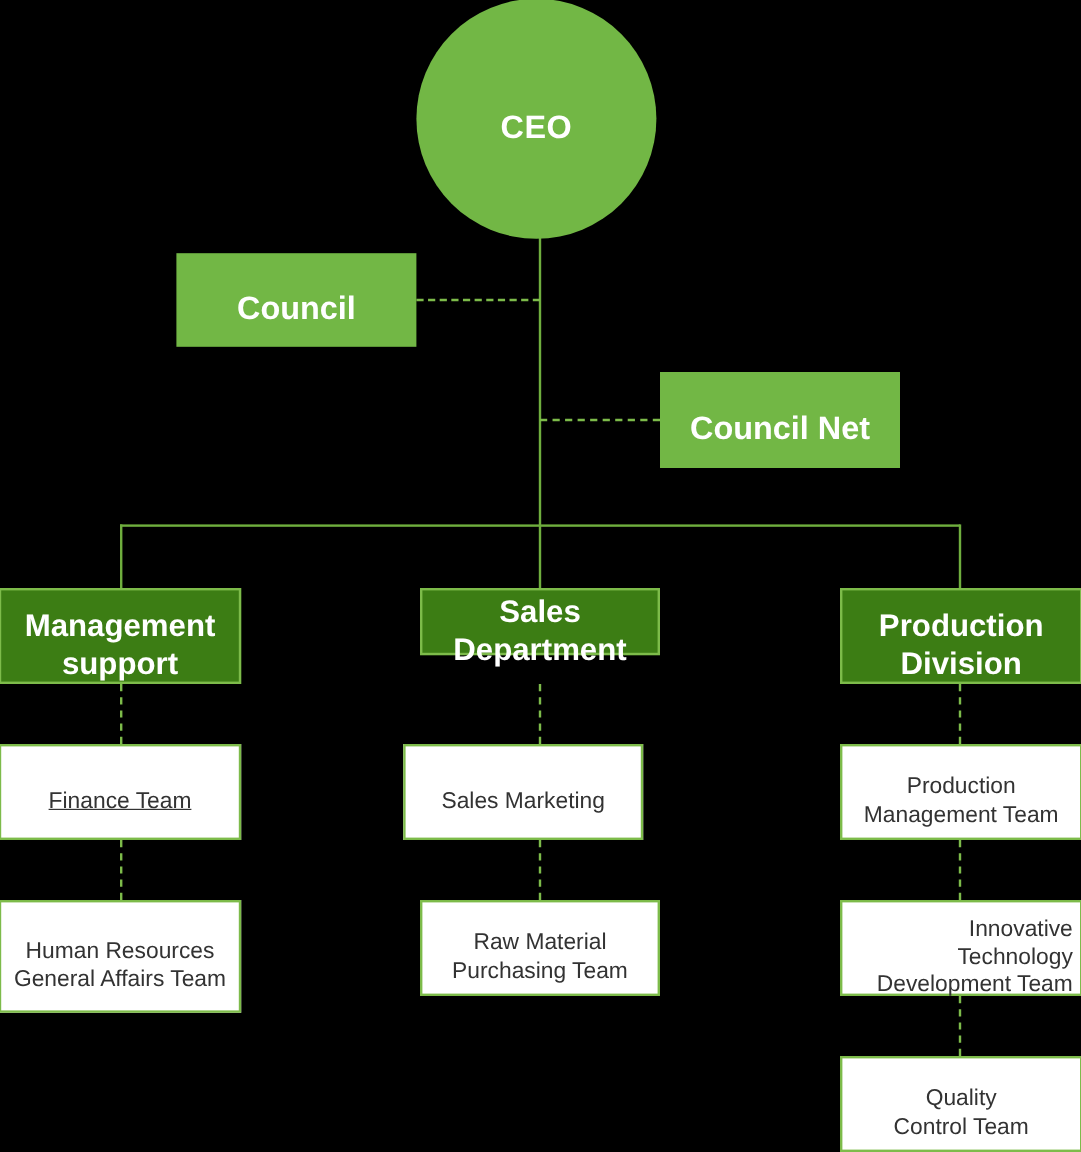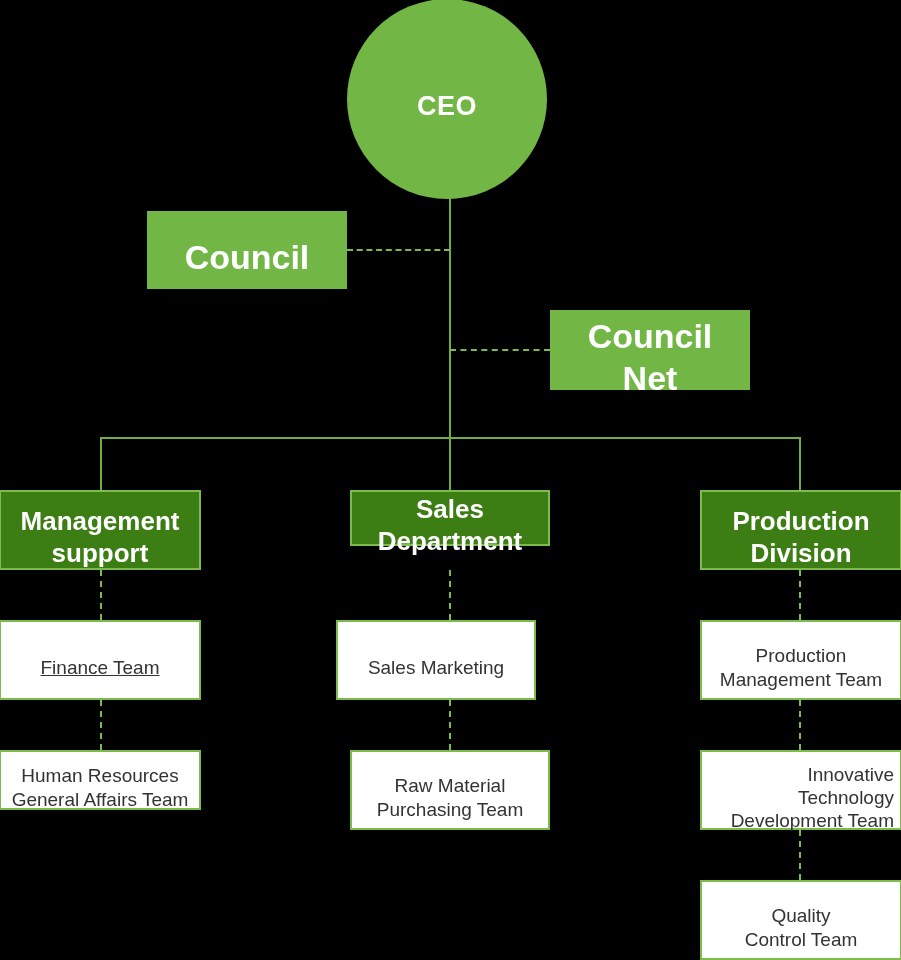--- a/index.html
+++ b/index.html
@@ -55,21 +55,21 @@
     color: #FFFFFF;
     font-weight: bold;
     font-size: 27px;
     letter-spacing: 0.5px;
   }
 
   .node-staff {
     background: #72B745;
     color: #FFFFFF;
     font-weight: bold;
-    font-size: 34px;
+    font-size: 27px;
   }
 
   .node-dept {
     background: #3C7D14;
     border: 2px solid #7DBB4A;
     color: #FFFFFF;
     font-weight: bold;
     font-size: 26px;
   }
 
@@ -148,21 +148,21 @@
 
   <div class="node node-team" style="left:336px; top:620px; width:200px; height:80px;">
     <span class="node-label">Sales Marketing</span>
   </div>
 
   <div class="node node-team" style="left:700px; top:620px; width:202px; height:80px;">
     <span class="node-label">Production
 Management Team</span>
   </div>
 
-  <div class="node node-team" style="left:-1px; top:750px; width:202px; height:60px;">
+  <div class="node node-team" style="left:-1px; top:750px; width:202px; height:94px;">
     <span class="node-label">Human Resources
 General Affairs Team</span>
   </div>
 
   <div class="node node-team" style="left:350px; top:750px; width:200px; height:80px;">
     <span class="node-label">Raw Material
 Purchasing Team</span>
   </div>
 
   <div class="node node-team" style="left:700px; top:750px; width:202px; height:80px;text-align:right;">

